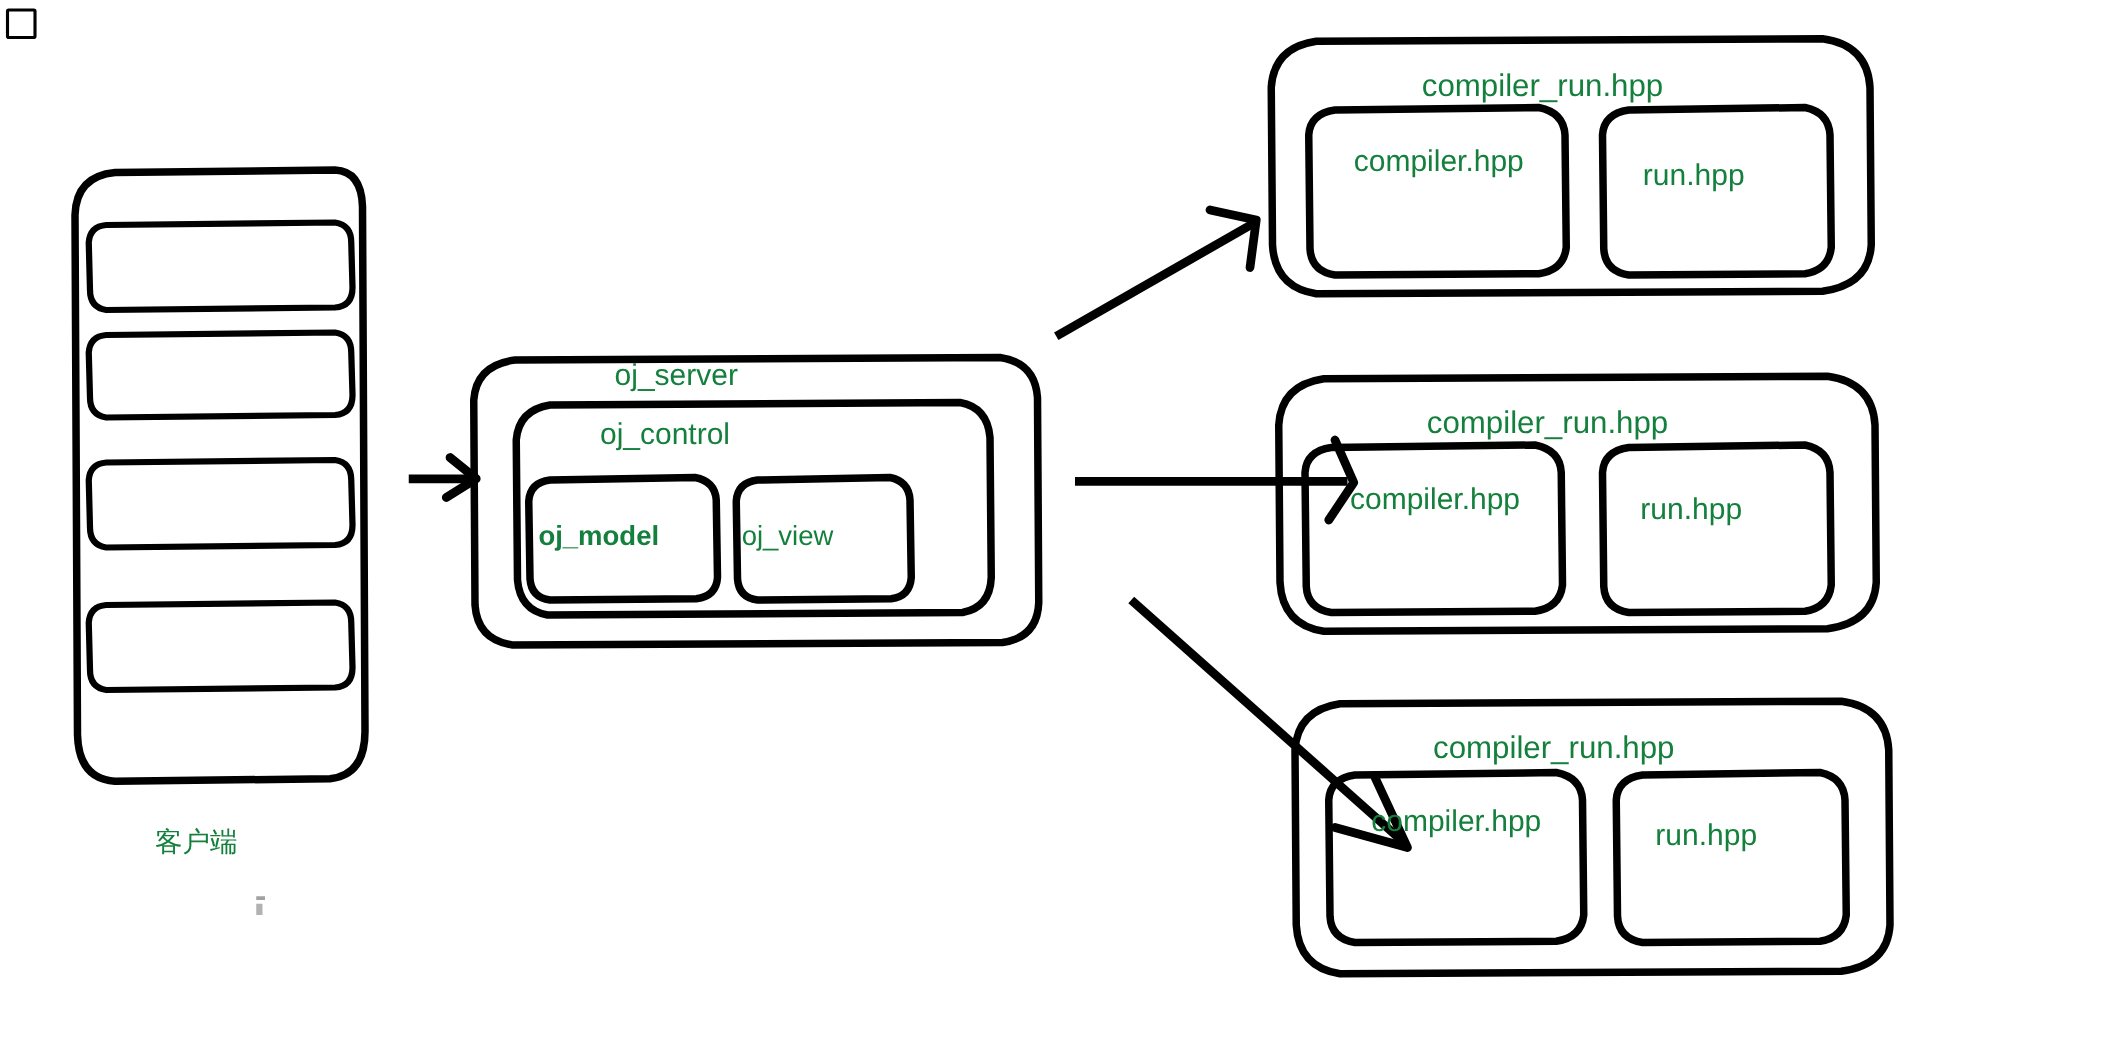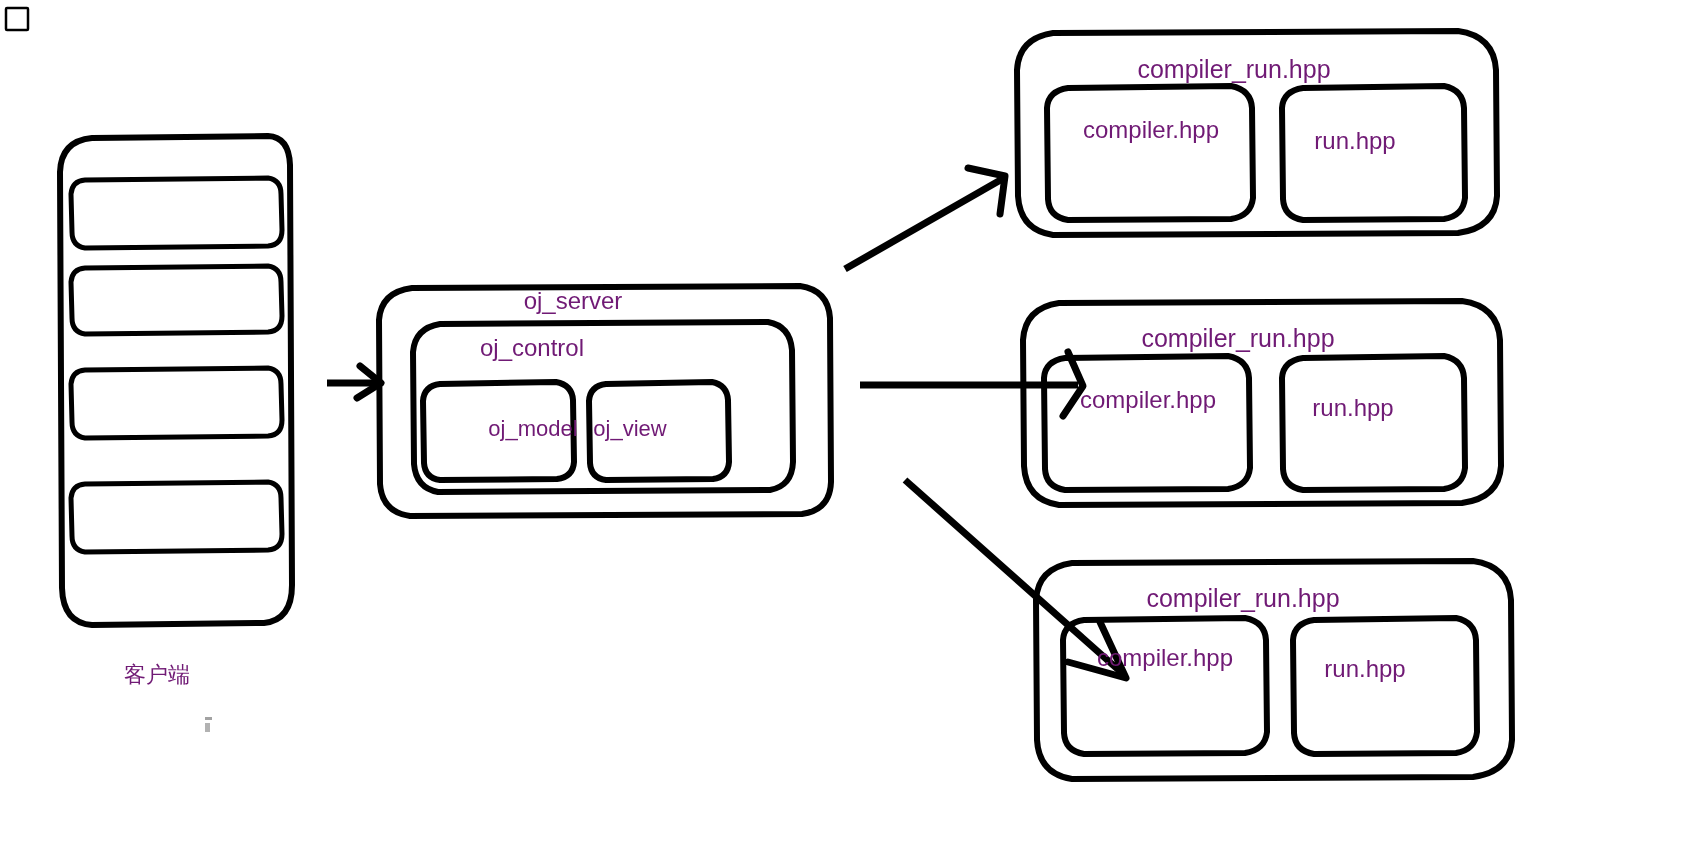--- a/index.html
+++ b/index.html
@@ -45,21 +45,21 @@
   .arrow-head {
     stroke-width: 7;
     fill: none;
   }
   .tiny-square {
     stroke-width: 2.5;
     fill: none;
   }
   .lbl {
     position: absolute;
-    color: #701a75;
+    color: #15803d;
     font-family: "Liberation Sans", "DejaVu Sans", sans-serif;
     white-space: nowrap;
     -webkit-user-select: none;
     user-select: none;
     line-height: 1;
   }
   .lbl-container-title {
     font-size: 25px;
     transform: translateX(-50%);
   }
@@ -254,25 +254,25 @@
              Q 1475 750 1456 753
              L 1314 754
              Q 1295 751 1294 733
              L 1293 640
              Q 1294 623 1314 620 Z"></path>
 
   </svg>
 
   <div class="lbl lbl-cn" style="left:157px; top:664px;">客户端</div>
 
-  <div class="lbl lbl-ojserver" style="left:541px; top:289px;margin-left:32px;">oj_server</div>
+  <div class="lbl lbl-ojserver" style="left:541px; top:289px;">oj_server</div>
 
   <div class="lbl lbl-ojcontrol" style="left:532px; top:336px;">oj_control</div>
 
-  <div class="lbl lbl-ojinner" style="left:533px; top:418px;">oj_model</div>
+  <div class="lbl lbl-ojinner" style="left:479px; top:418px;font-weight:bold;">oj_model</div>
 
   <div class="lbl lbl-ojinner" style="left:630px; top:418px;">oj_view</div>
 
   <div class="lbl lbl-container-title" style="left:1234px; top:57px;">compiler_run.hpp</div>
   <div class="lbl lbl-inner" style="left:1151px; top:118px;">compiler.hpp</div>
   <div class="lbl lbl-inner" style="left:1355px; top:129px;">run.hpp</div>
 
   <div class="lbl lbl-container-title" style="left:1238px; top:326px;">compiler_run.hpp</div>
   <div class="lbl lbl-inner" style="left:1148px; top:388px;">compiler.hpp</div>
   <div class="lbl lbl-inner" style="left:1353px; top:396px;">run.hpp</div>

